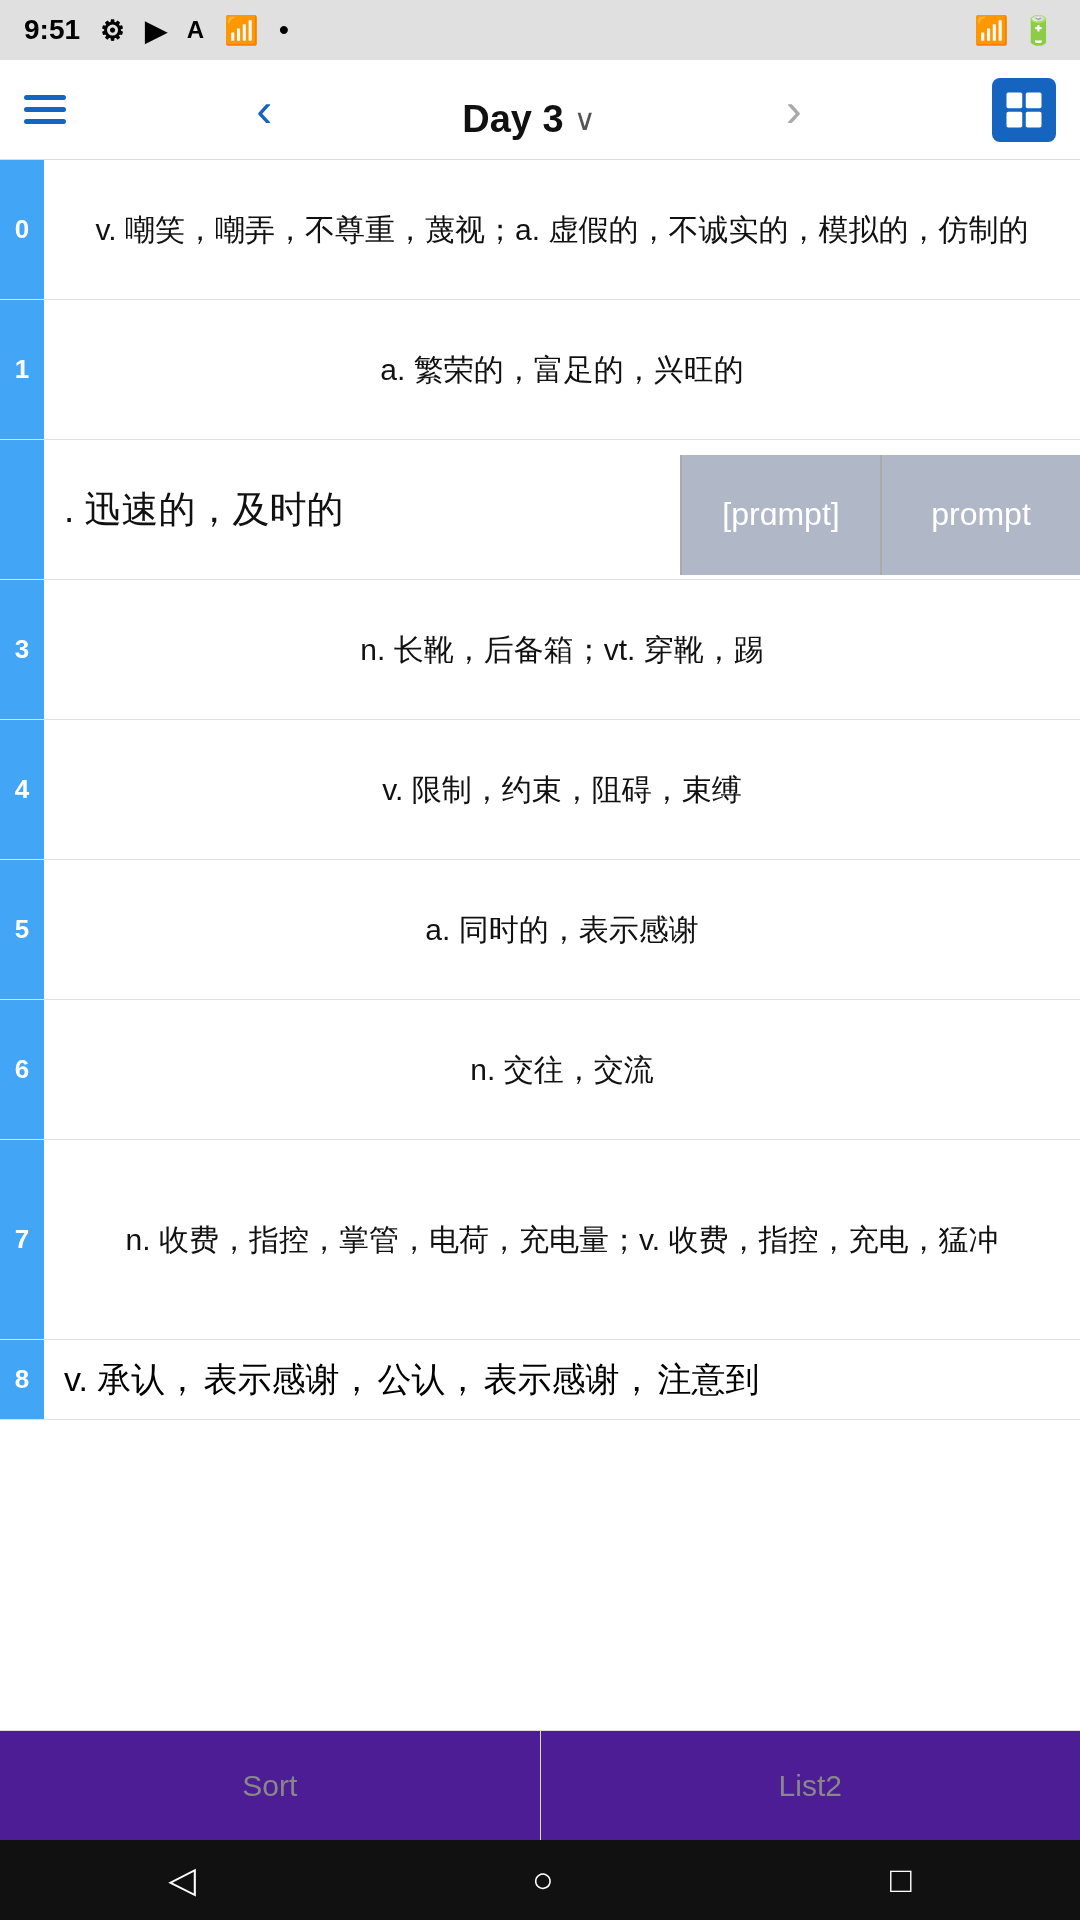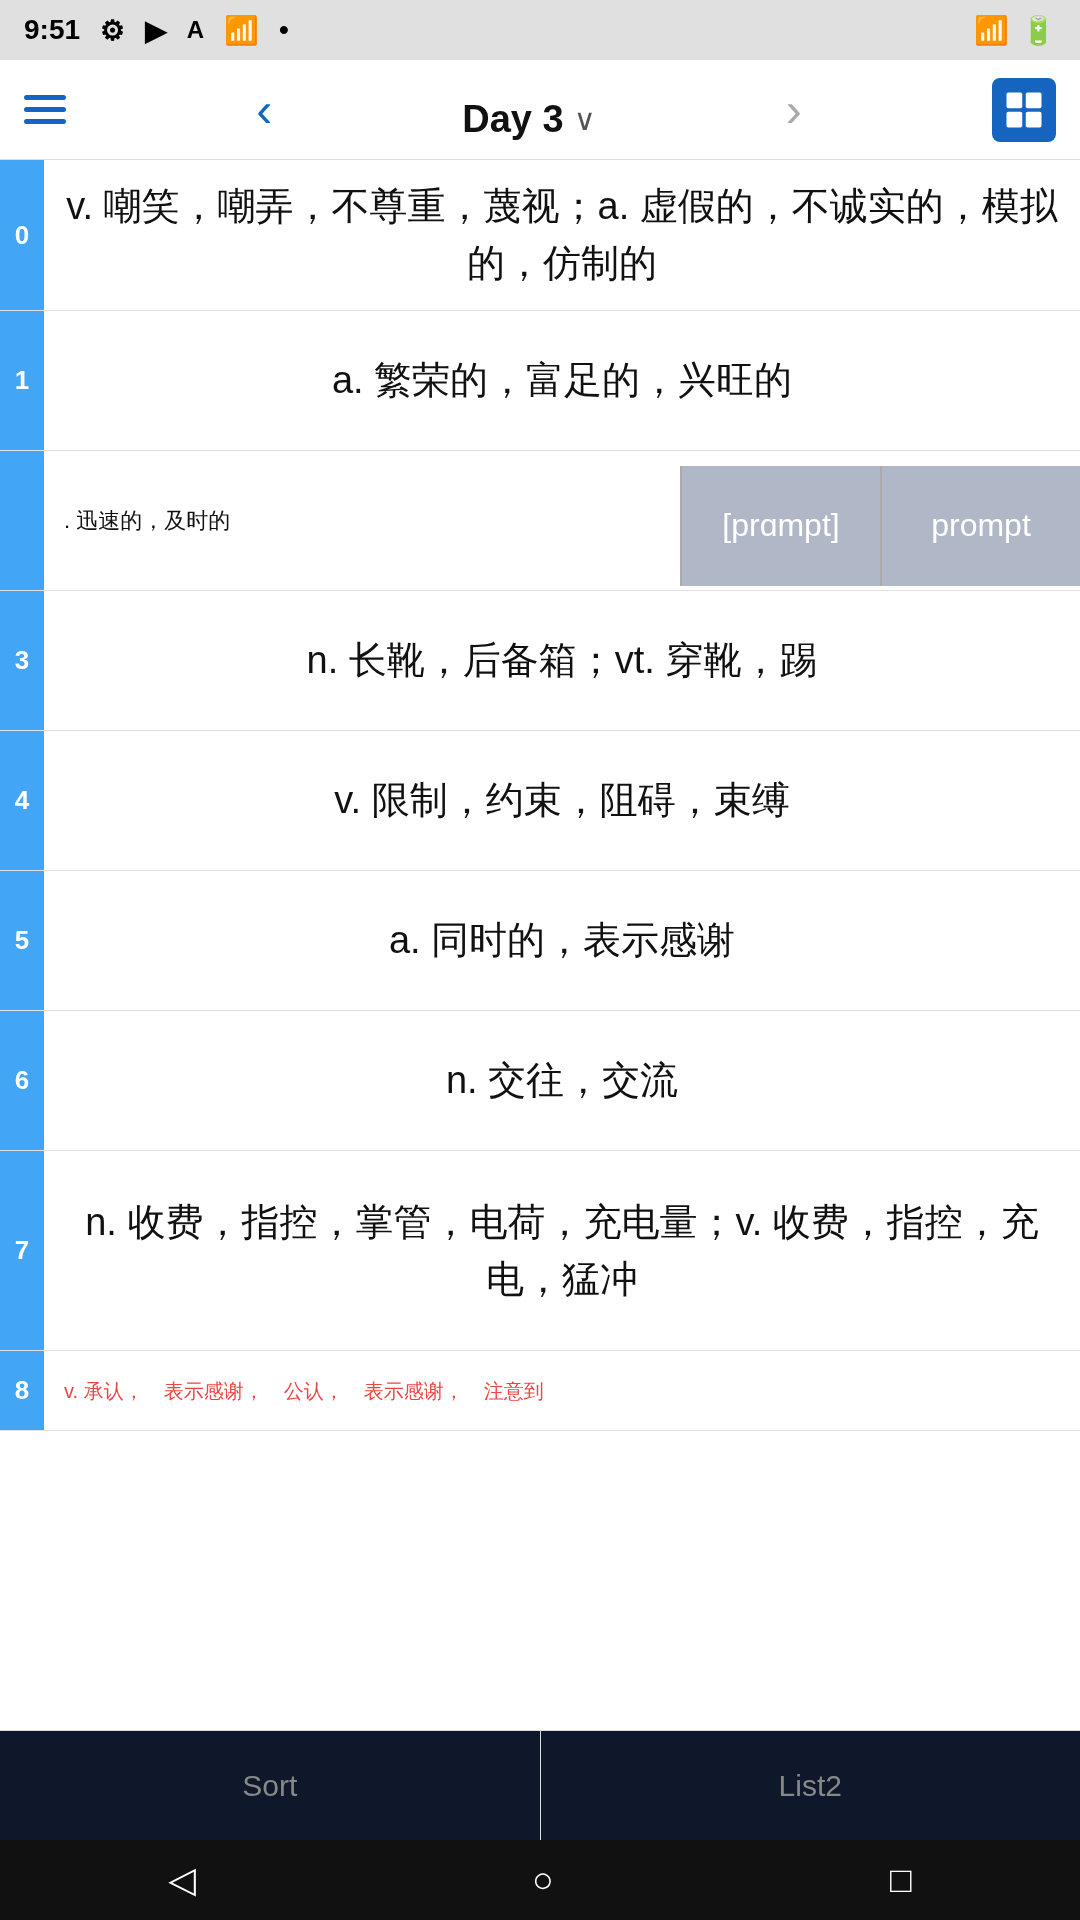--- a/index.html
+++ b/index.html
@@ -89,21 +89,21 @@
       font-size: 26px;
       font-weight: bold;
       flex-shrink: 0;
     }
     .word-content {
       flex: 1;
       display: flex;
       align-items: center;
       justify-content: center;
       padding: 18px 4px;
-      font-size: 38px;
+      font-size: 30px;
       color: #111;
       text-align: center;
       line-height: 1.5;
     }
 
     
     .word-row-popup {
       display: flex;
       align-items: stretch;
       border-bottom: 1px solid #e0e0e0;
@@ -113,21 +113,21 @@
     .word-row-popup .word-index {
       background: #42a5f5;
     }
     .popup-content-area {
       flex: 1;
       display: flex;
       align-items: center;
       position: relative;
     }
     .popup-text {
-      font-size: 22px;
+      font-size: 37px;
       color: #111;
       padding: 18px 20px;
       flex: 1;
     }
     .popup-options {
       position: absolute;
       right: 0;
       top: 0;
       display: flex;
       height: 100%;
@@ -146,21 +146,21 @@
       align-self: center;
       margin-top: 10px;
     }
     .popup-option:first-child { background: #b0b8c8; }
     .popup-option:last-child { background: #b0b8c8; }
 
     
     .bottom-tab-bar {
       width: 100%;
       height: 110px;
-      background: #0f172a;
+      background: #4c1d95;
       border-top: 1px solid #ddd;
       display: flex;
       align-items: stretch;
       position: fixed;
       bottom: 80px;
       left: 0;
     }
     .tab-item {
       flex: 1;
       display: flex;
@@ -289,21 +289,21 @@
     <div class="word-content">n. 交往，交流</div>
   </div>
 
   <div class="word-row" style="min-height:200px;">
     <div class="word-index">7</div>
     <div class="word-content">n. 收费，指控，掌管，电荷，充电量；v. 收费，指控，充电，猛冲</div>
   </div>
 
   <div class="word-row-partial">
     <div class="word-index" style="background:#42a5f5; font-size:26px; color:#fff; width:44px; display:flex; align-items:center; justify-content:center; font-weight:bold;">8</div>
-    <div class="word-content" style="color:#ef4444; font-size:20px; gap:20px; flex-wrap:wrap;">
+    <div class="word-content" style="color:#000000; font-size:34px; gap:4px; flex-wrap:wrap;">
       <span>v. 承认，</span>
       <span>表示感谢，</span>
       <span>公认，</span>
       <span>表示感谢，</span>
       <span>注意到</span>
     </div>
   </div>
 
 </div>
 

